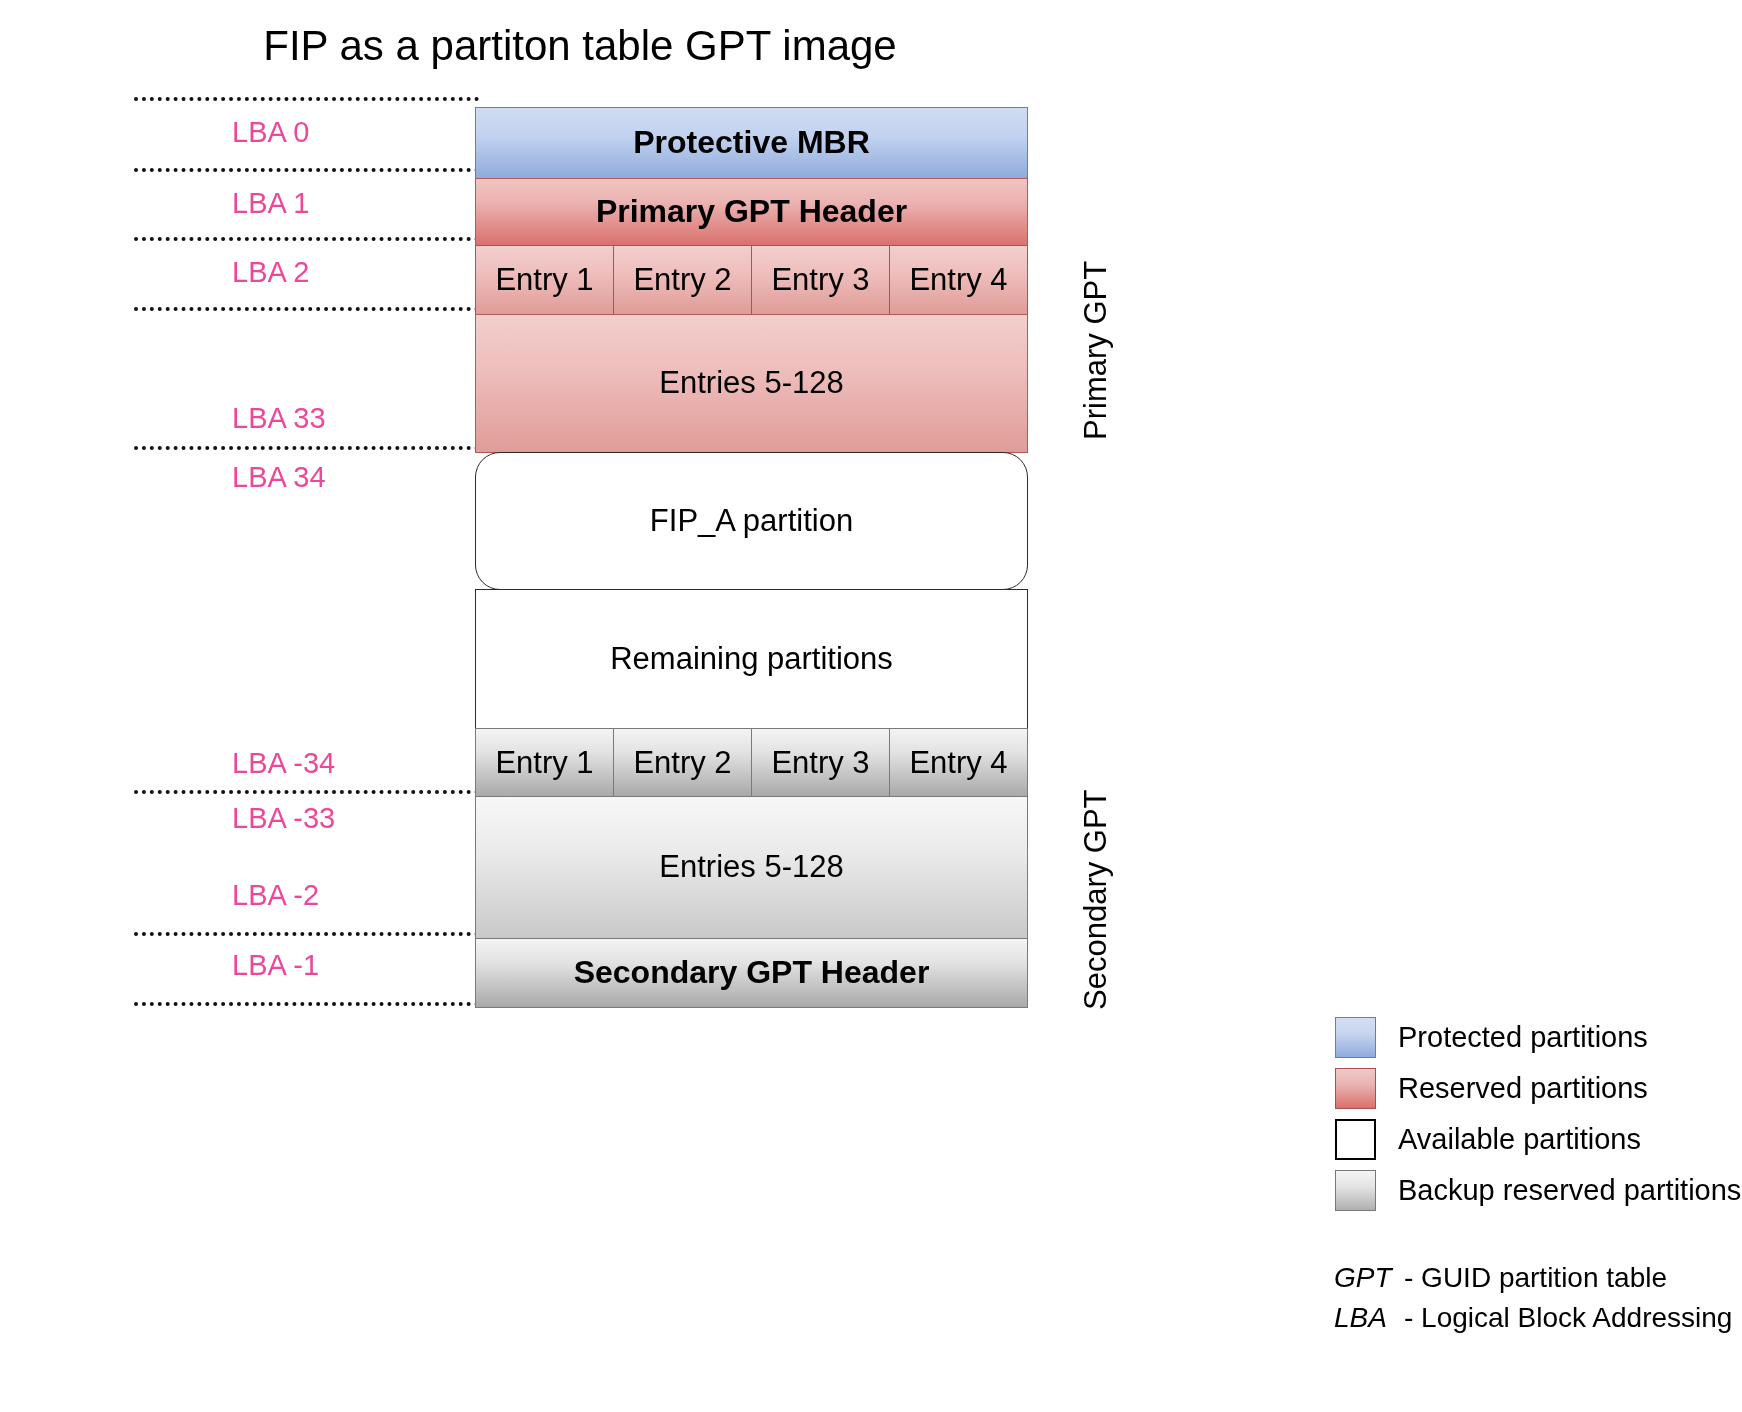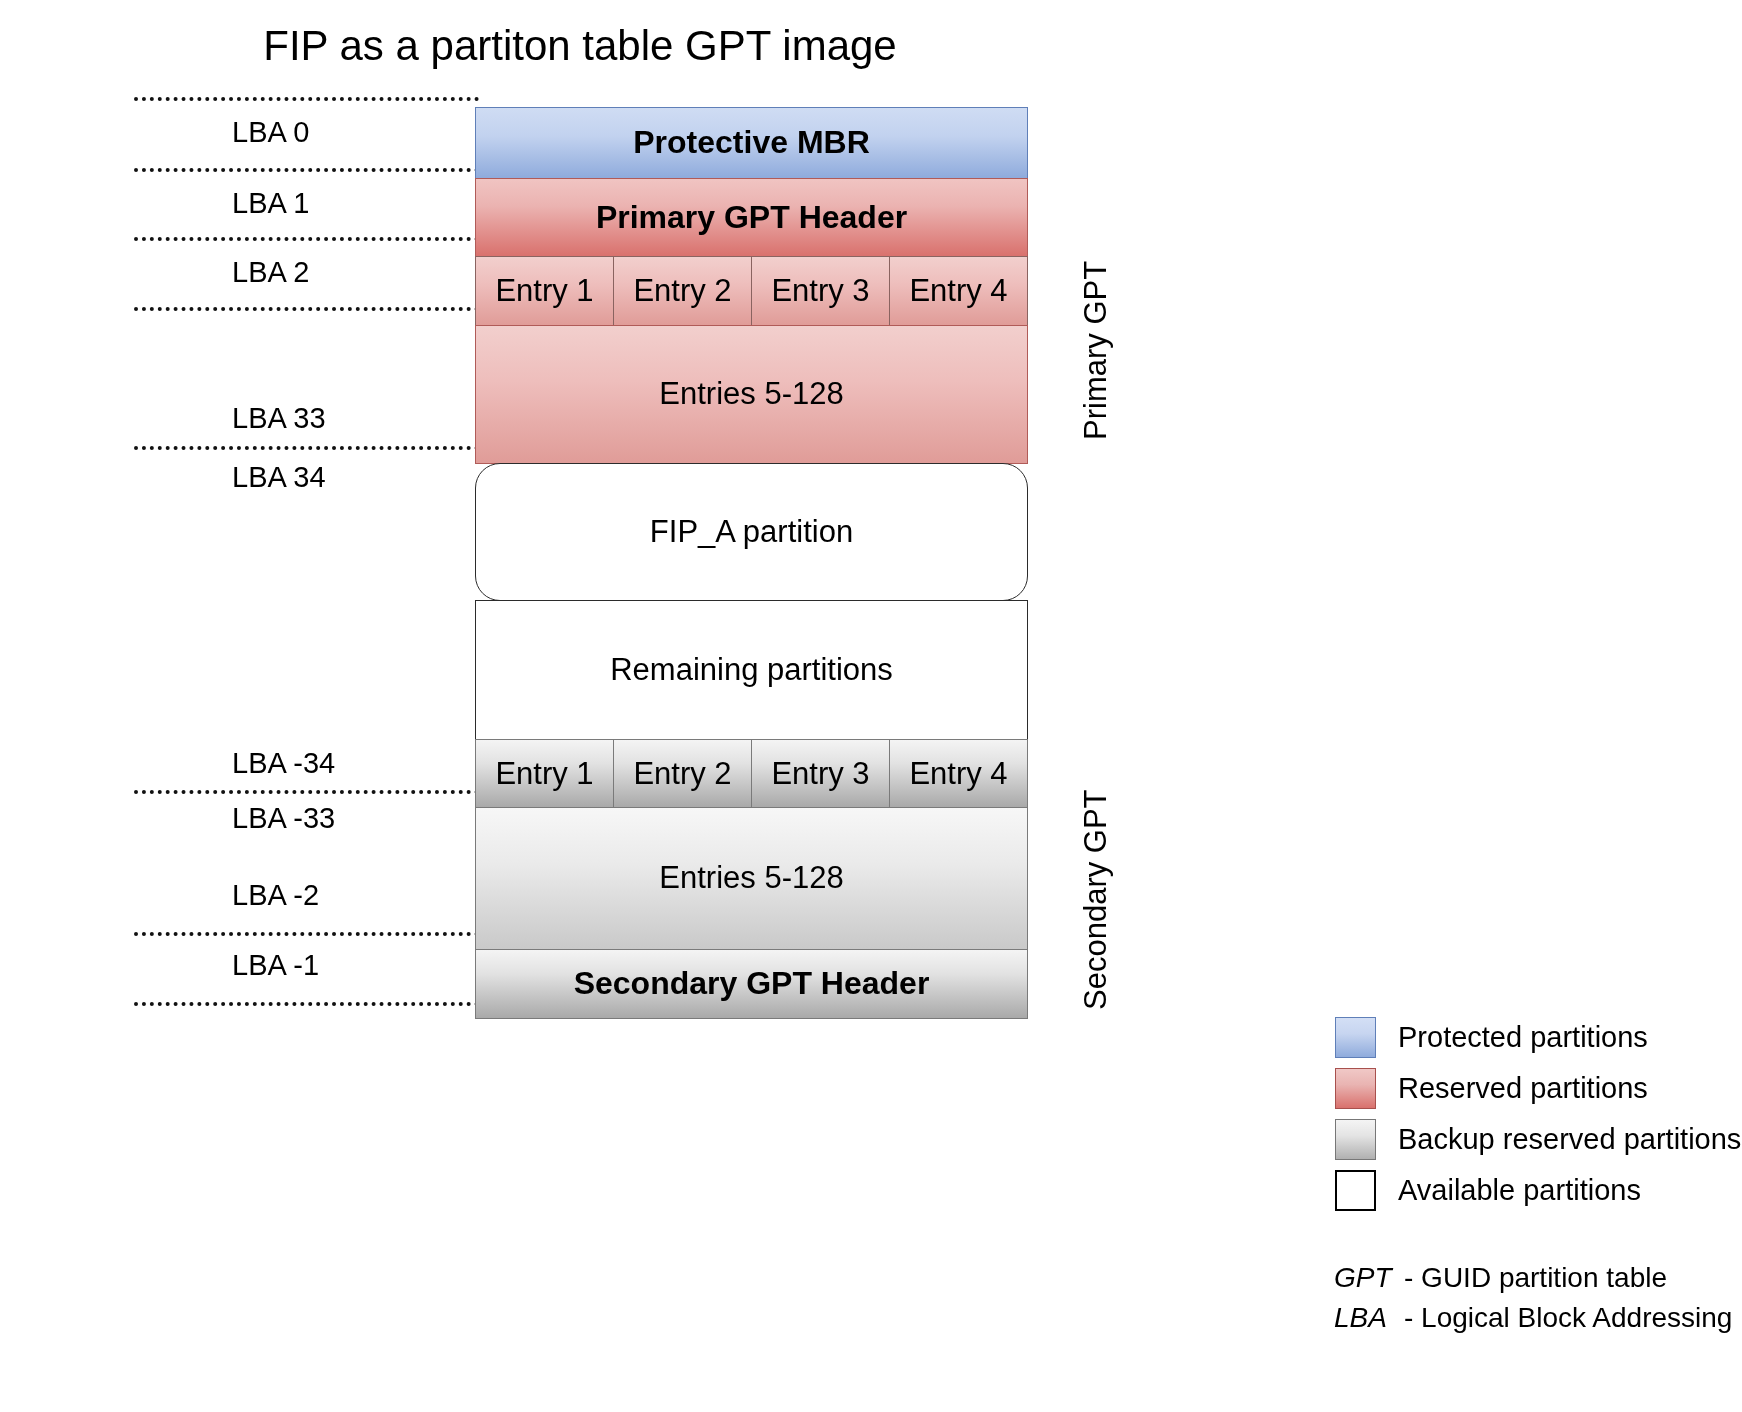--- a/index.html
+++ b/index.html
@@ -45,21 +45,21 @@
     height: 0px;
     border-top: 4px dotted #111111;
   }
 
   
   .lba-label {
     position: absolute;
     left: 232px;
     font-size: 29px;
     line-height: 30px;
-    color: #000000;
+    color: #ec4899;
     white-space: nowrap;
   }
 
   
   .blocks {
     position: absolute;
     left: 475px;
     top: 99px;
     width: 553px;
   }
@@ -197,21 +197,21 @@
       <div class="lba-label" style="top: 748px;">LBA -34</div>
       <div class="lba-label" style="top: 803px;">LBA -33</div>
       <div class="lba-label" style="top: 880px;">LBA -2</div>
       <div class="lba-label" style="top: 950px;">LBA -1</div>
     </div>
 
   <div class="blocks" id="blocks">
       <div class="block g-blue first" style="height: 72px;">
         <div class="block-label bold">Protective MBR</div>
       </div>
-      <div class="block g-red" style="height: 79px;">
+      <div class="block g-red" style="height: 68px;">
         <div class="block-label bold">Primary GPT Header</div>
       </div>
       <div class="entry-row" style="height: 70px;">
         <div class="entry-cell g-red-lt">Entry 1</div>
         <div class="entry-cell g-red-lt">Entry 2</div>
         <div class="entry-cell g-red-lt">Entry 3</div>
         <div class="entry-cell g-red-lt">Entry 4</div>
       </div>
       <div class="block g-red-lt" style="height: 139px;">
         <div class="block-label">Entries 5-128</div>
@@ -242,26 +242,26 @@
   <div class="legend" id="legend">
       <div class="legend-row">
         <div class="swatch sw-blue"></div>
         <div class="legend-text">Protected partitions</div>
       </div>
       <div class="legend-row">
         <div class="swatch sw-red"></div>
         <div class="legend-text">Reserved partitions</div>
       </div>
       <div class="legend-row">
+        <div class="swatch sw-white"></div>
+        <div class="legend-text">Available partitions</div>
+      </div>
+      <div class="legend-row">
         <div class="swatch sw-gray"></div>
         <div class="legend-text">Backup reserved partitions</div>
-      </div>
-      <div class="legend-row">
-        <div class="swatch sw-white"></div>
-        <div class="legend-text">Available partitions</div>
       </div>
     </div>
 
   <div class="abbrevs" id="abbrevs">
       <div class="abbrev-row">
         <div class="abbrev-key">GPT</div>
         <div class="abbrev-val">- GUID partition table</div>
       </div>
       <div class="abbrev-row">
         <div class="abbrev-key">LBA</div>

